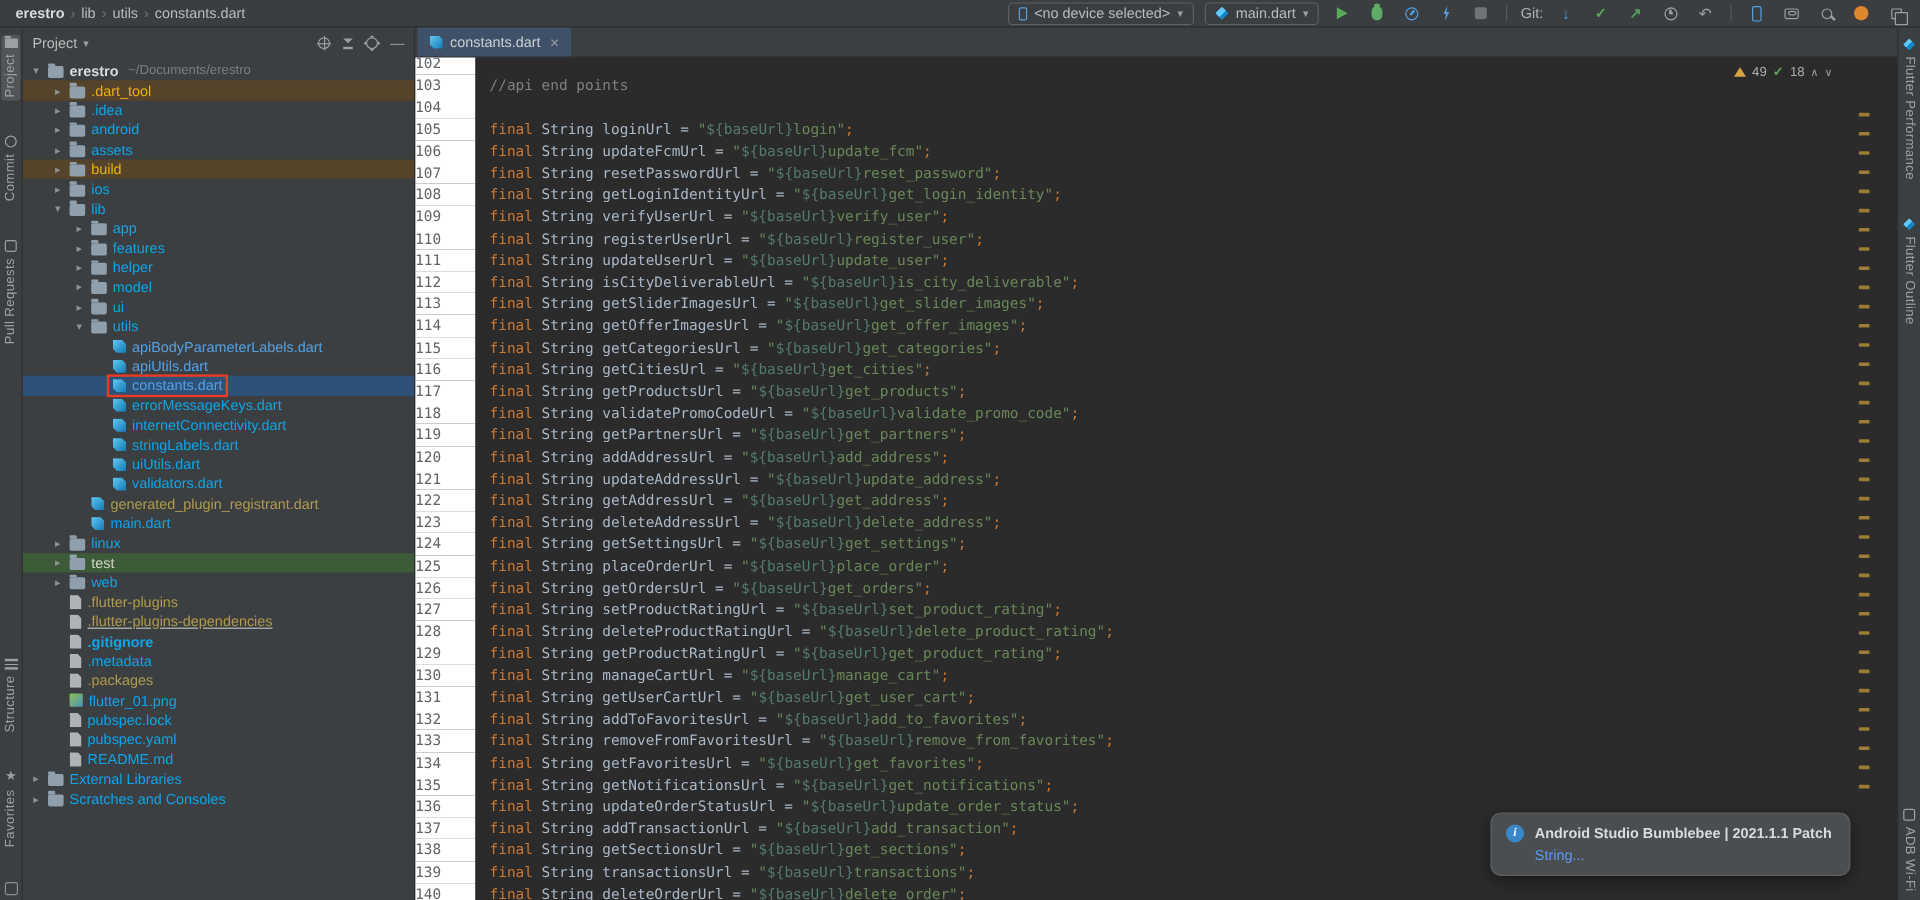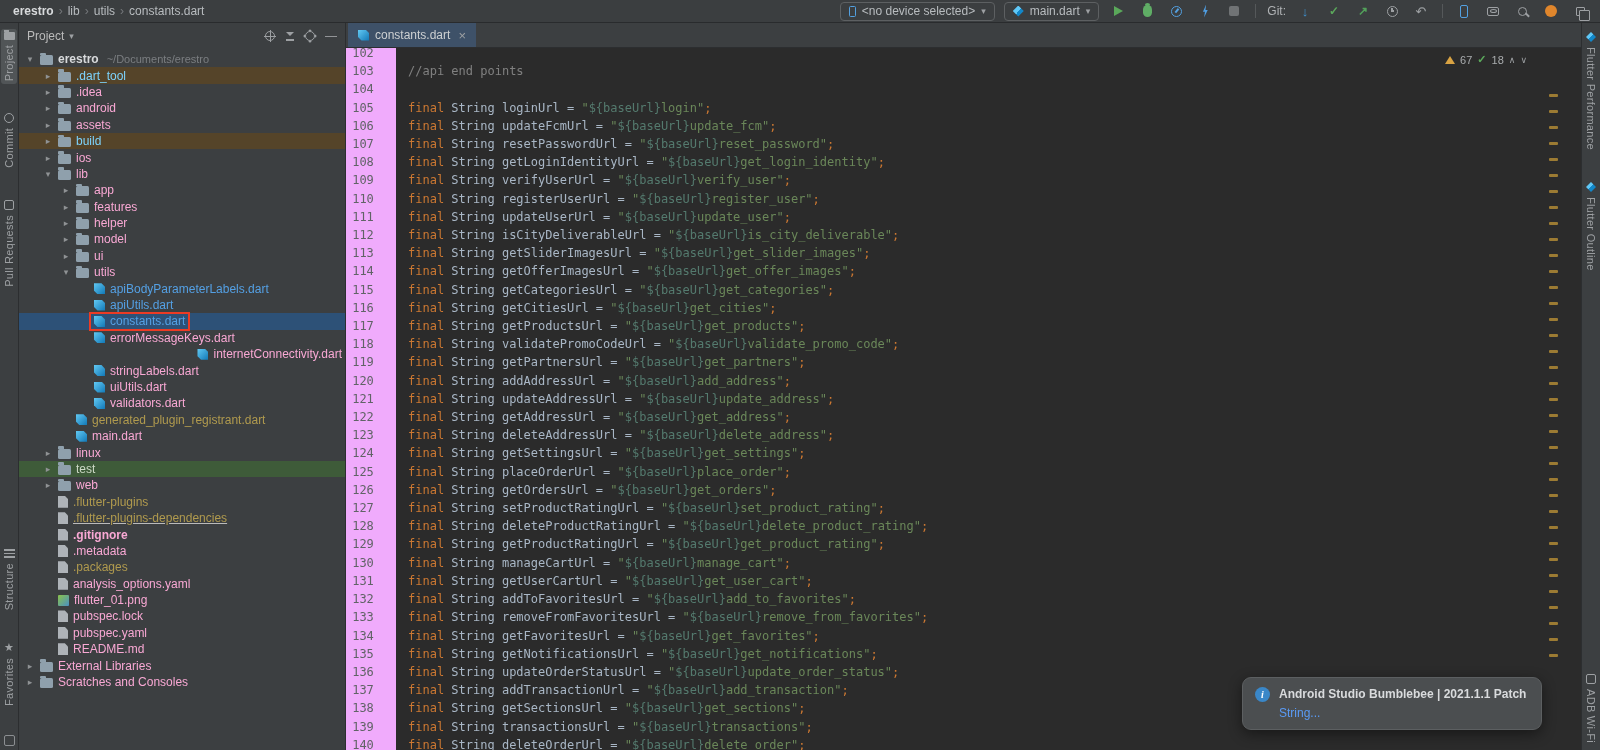--- a/index.html
+++ b/index.html
@@ -77,25 +77,25 @@
 .collapse::before{content:"";position:absolute;left:1px;top:1px;border-left:4px solid transparent;border-right:4px solid transparent;border-top:4px solid #9da0a3}
 .collapse::after{content:"";position:absolute;left:1px;bottom:0;width:8px;height:1.5px;background:#9da0a3}
 .gear{width:10px;height:10px;border:1.5px solid #9da0a3;border-radius:50%;display:inline-block;
   box-shadow:0 -5px 0 -3.5px #9da0a3,0 5px 0 -3.5px #9da0a3,-5px 0 0 -3.5px #9da0a3,5px 0 0 -3.5px #9da0a3}
 .minus{color:#9da0a3}
 .tree{flex:1;overflow:hidden;padding-top:3px;font-size:12px}
 .tree-row{height:16.4px;display:flex;align-items:center;white-space:nowrap;cursor:default}
 .arrow{width:14px;flex:none;text-align:center;color:#8f9294;font-size:9px}
 .rowbox{display:flex;align-items:center;gap:5px;padding:0 3px;height:15px}
 .redbox{outline:2px solid #ec3b24}
-.tlabel{color:#f9a8d4}
+.tlabel{color:#0ea5e9}
 .tlabel.bold{font-weight:bold;color:#d8dadc}
 .thint{color:#7b7e81;margin-left:5px;font-size:11px}
 .band-excluded{background:#554429}
-.band-excluded .tlabel{color:#7dd3fc}
+.band-excluded .tlabel{color:#eab308}
 .band-test{background:#3e5b39}
 .band-test .tlabel{color:#cdd9c6}
 .selected{background:var(--selection,#2d5177)}
 .f-modified .tlabel{color:var(--modified,#54a0e4)}
 .f-ignored .tlabel{color:var(--ignored,#b09a4e)}
 .ticon{flex:none;position:relative;display:inline-block}
 .ticon.folder{width:13px;height:10px;background:#8fa0ac;border-radius:1.5px;margin-top:2px}
 .ticon.folder::before{content:"";position:absolute;top:-2.5px;left:0;width:6px;height:2.5px;background:#8fa0ac;border-radius:1px 1px 0 0}
 .ticon.dart{width:11px;height:11px;background:linear-gradient(135deg,#62c9f3,#1178b6);clip-path:polygon(0 0,68% 0,100% 32%,100% 100%,32% 100%,0 68%)}
 .ticon.file{width:10px;height:12px;background:#aeb3b8;clip-path:polygon(0 0,68% 0,100% 28%,100% 100%,0 100%)}
@@ -103,21 +103,21 @@
 
 
 .editor{flex:1;min-width:0;display:flex;flex-direction:column;background:#2b2b2b}
 .tabbar{height:25px;flex:none;background:#3c3f41;border-bottom:1px solid #2c2e30;display:flex;align-items:stretch;padding-left:2px}
 .tab{display:flex;align-items:center;gap:6px;padding:0 10px;background:#3e5168;color:#cdd0d2}
 .tab .close{color:#9da0a3;font-size:13px;margin-left:2px;cursor:default}
 .editor-body{flex:1;position:relative;overflow:hidden}
 .code{position:absolute;top:-4px;bottom:0;left:0;right:46px;font-family:"DejaVu Sans Mono","Liberation Mono",monospace;
   font-size:12px;line-height:18.2px;white-space:pre;overflow:hidden}
 .line{display:flex}
-.ln{width:50px;flex:none;text-align:center;padding-right:16px;color:#606366;background:#f0abfc}
+.ln{width:50px;flex:none;text-align:left;padding-right:16px;color:#606366;background:#ffffff}
 .lc{padding-left:12px}
 .kw{color:var(--keyword,#cc7832)}
 .pl{color:#a9b7c6}
 .st{color:var(--string,#6a8759)}
 .in{color:var(--interpolation,#547a6e)}
 .cm{color:var(--comment,#808080)}
 .sm{color:var(--keyword,#cc7832)}
 .stripe{position:absolute;top:0;right:0;bottom:0;width:46px;background:#2b2b2b}
 .tick{position:absolute;left:14px;width:9px;height:3px;border-radius:1px;background:var(--warning_tick,#9c7b33)}
 .inspections{position:absolute;top:5px;right:54px;display:flex;align-items:center;gap:5px;font-size:11px;color:#a9acae;z-index:2}
@@ -366,21 +366,21 @@
               <span class="tlabel">constants.dart</span>
             </span>
           </div>
           <div class="tree-row" style="padding-left: 58px;">
             <span class="arrow"></span>
             <span class="rowbox">
               <span class="ticon dart"></span>
               <span class="tlabel">errorMessageKeys.dart</span>
             </span>
           </div>
-          <div class="tree-row" style="padding-left: 58px; justify-content: flex-end;">
+          <div class="tree-row" style="padding-left: 58px;">
             <span class="arrow"></span>
             <span class="rowbox">
               <span class="ticon dart"></span>
               <span class="tlabel">internetConnectivity.dart</span>
             </span>
           </div>
           <div class="tree-row" style="padding-left: 58px; text-align: center;">
             <span class="arrow"></span>
             <span class="rowbox">
               <span class="ticon dart"></span>
@@ -462,27 +462,20 @@
             <span class="rowbox">
               <span class="ticon file"></span>
               <span class="tlabel">.metadata</span>
             </span>
           </div>
           <div class="tree-row f-ignored" style="padding-left: 22px;">
             <span class="arrow"></span>
             <span class="rowbox">
               <span class="ticon file"></span>
               <span class="tlabel">.packages</span>
-            </span>
-          </div>
-          <div class="tree-row" style="padding-left: 22px;">
-            <span class="arrow"></span>
-            <span class="rowbox">
-              <span class="ticon file"></span>
-              <span class="tlabel">analysis_options.yaml</span>
             </span>
           </div>
           <div class="tree-row" style="padding-left: 22px;">
             <span class="arrow"></span>
             <span class="rowbox">
               <span class="ticon image"></span>
               <span class="tlabel">flutter_01.png</span>
             </span>
           </div>
           <div class="tree-row" style="padding-left: 22px;">
@@ -566,21 +559,21 @@
             <div class="tick" style="top: 510px;"></div>
             <div class="tick" style="top: 526px;"></div>
             <div class="tick" style="top: 542px;"></div>
             <div class="tick" style="top: 558px;"></div>
             <div class="tick" style="top: 574px;"></div>
             <div class="tick" style="top: 590px;"></div>
             <div class="tick" style="top: 606px;"></div>
           </div>
         <div class="inspections">
           <span class="warn-tri"></span>
-          <span>67</span>
+          <span>49</span>
           <span class="ok-check">✓</span>
           <span>18</span>
           <span class="insp-chev">∧</span>
           <span class="insp-chev">∨</span>
         </div>
       </div>
     </div>
 
     <div class="rstrip">
       <div id="rstop" class="strip-group">

